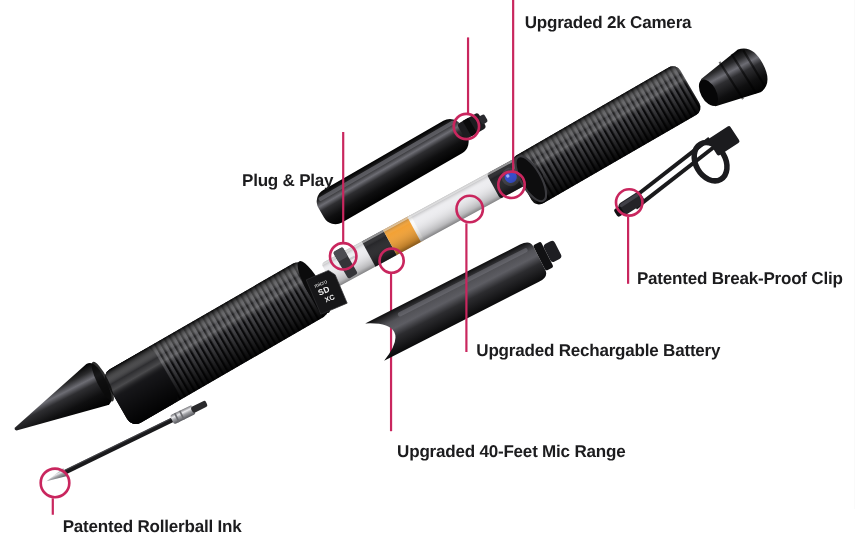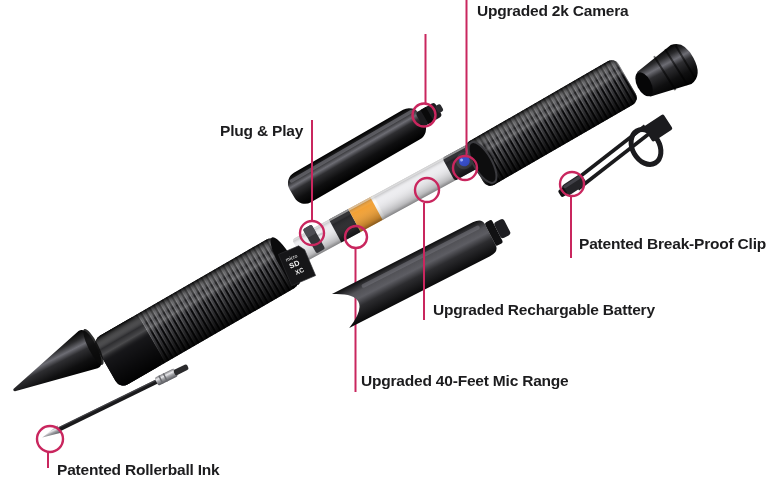--- a/index.html
+++ b/index.html
@@ -16,20 +16,21 @@
     overflow:hidden;
   }
   .diagram-svg{position:absolute;left:0;top:0;}
   .callout-label{
     position:absolute;
     font:700 15.5px "Liberation Sans",sans-serif;
     letter-spacing:-0.2px;
     color:var(--text-color);
     white-space:nowrap;
     z-index:5;
+    margin-top:10px;
   }
   .cl{stroke:var(--accent);stroke-width:2;fill:none;}
   .cc{stroke:var(--accent);stroke-width:2.4;fill:none;}
 </style>
 </head>
 <body>
 
 <div class="stage">
 
   <svg class="diagram-svg" width="777" height="494" viewBox="0 0 777 494">
@@ -179,22 +180,22 @@
     <circle class="cc" cx="312" cy="233" r="12"></circle>
     <circle class="cc" cx="356" cy="237" r="11"></circle>
     <circle class="cc" cx="427" cy="190" r="12"></circle>
     <circle class="cc" cx="572" cy="184" r="12"></circle>
     <circle class="cc" cx="50" cy="439" r="13"></circle>
   </svg>
 
   <div class="callout-label" style="left:477px;top:2px">Upgraded 2k Camera</div>
 
 
-  <div class="callout-label" style="left:220px;top:122px">Plug &amp; Play</div>
+  <div class="callout-label" style="left:220px;top:146px">Plug &amp; Play</div>
 
   <div class="callout-label" style="left:579px;top:235px">Patented Break-Proof Clip</div>
 
   <div class="callout-label" style="left:433px;top:301px">Upgraded Rechargable Battery</div>
 
-  <div class="callout-label" style="left:361px;top:372px">Upgraded 40-Feet Mic Range</div>
+  <div class="callout-label" style="left:361px;top:392px">Upgraded 40-Feet Mic Range</div>
 
   <div class="callout-label" style="left:57px;top:461px">Patented Rollerball Ink</div>
 </div>
 
 </body></html>

